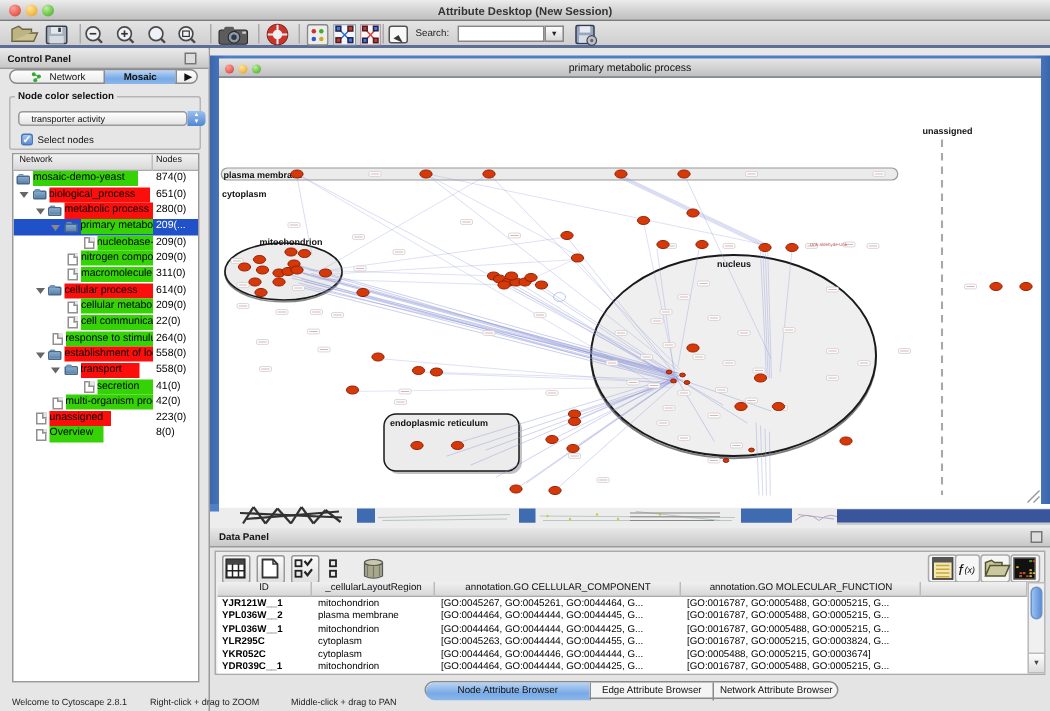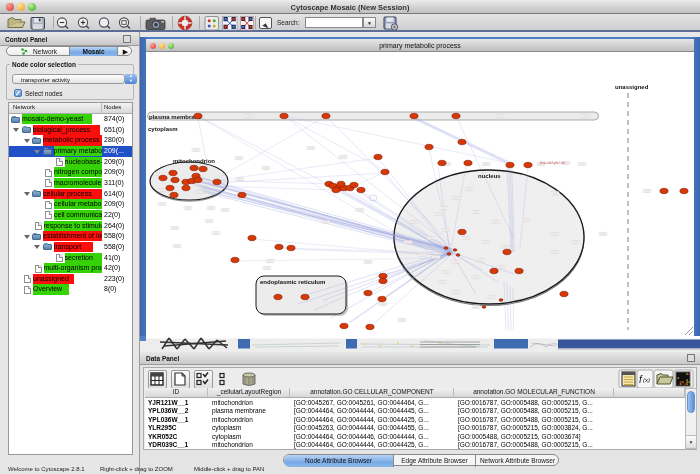--- a/index.html
+++ b/index.html
@@ -63,21 +63,21 @@
 .bseg{position:absolute;top:0;height:12px;font-size:6.5px;line-height:12px;text-align:center;color:#111;}
 #bseg1{background:linear-gradient(#b8d4f5,#79aae6 60%,#8ab7ea);border-right:1px solid #8a8a8a;border-radius:6px 0 0 6px;}
 #status{left:0;top:464px;width:700px;height:10px;font-size:6px;color:#222;}
 #status span{position:absolute;top:2px;}
 </style></head><body>
 <div id="app">
   <div id="titlebar" class="abs">
     <div class="abs tl" style="left:6px;background:radial-gradient(circle at 35% 30%,#f8a49e,#ec6559 55%,#c23a30);"></div>
     <div class="abs tl" style="left:17px;background:radial-gradient(circle at 35% 30%,#fde3a2,#f6bd4e 55%,#d89b2e);"></div>
     <div class="abs tl" style="left:28px;background:radial-gradient(circle at 35% 30%,#c5eca4,#6ec94e 55%,#4ba32f);"></div>
-    <div class="abs" id="title-text">Cytoscape Mosaic (New Session)</div>
+    <div class="abs" id="title-text">Attribute Desktop (New Session)</div>
   </div>
   <div id="toolbar" class="abs">
     <svg class="abs" style="left:0;top:0" width="700" height="18" viewBox="0 0 700 18">
         <path d="M8 13.5 L10.5 8 L25 8 L22.5 13.5 Z" fill="#cdc493" stroke="#6b6242" stroke-width="0.9"></path>
         <path d="M8 13.5 L8 5.5 L12.5 3.5 L15 5.5 L21 5.5 L21 7.5" fill="#bdb483" stroke="#6b6242" stroke-width="0.9"></path>
         <rect x="31" y="3.5" width="13.5" height="11.5" rx="1" fill="#a8b0bc" stroke="#38404e" stroke-width="1"></rect>
         <rect x="34" y="4" width="7.5" height="4.5" fill="#e3e7ec"></rect>
         <rect x="33" y="10" width="9.5" height="5" fill="#d6dbe2"></rect>
         <rect x="38.8" y="4.5" width="1.8" height="2.8" fill="#38404e"></rect>
         <circle cx="62" cy="8.5" r="4.6" fill="#eef2f6" stroke="#4a4a4a" stroke-width="1.1"></circle>

